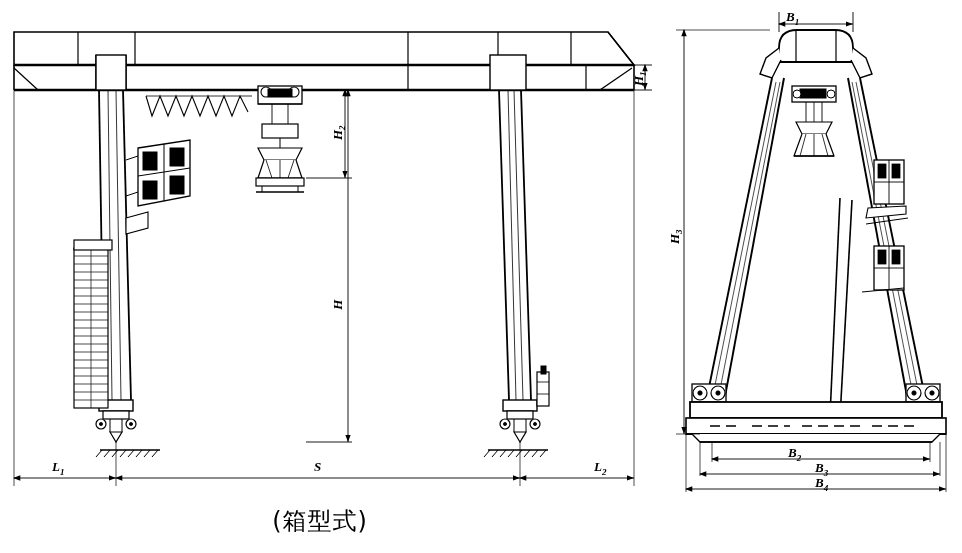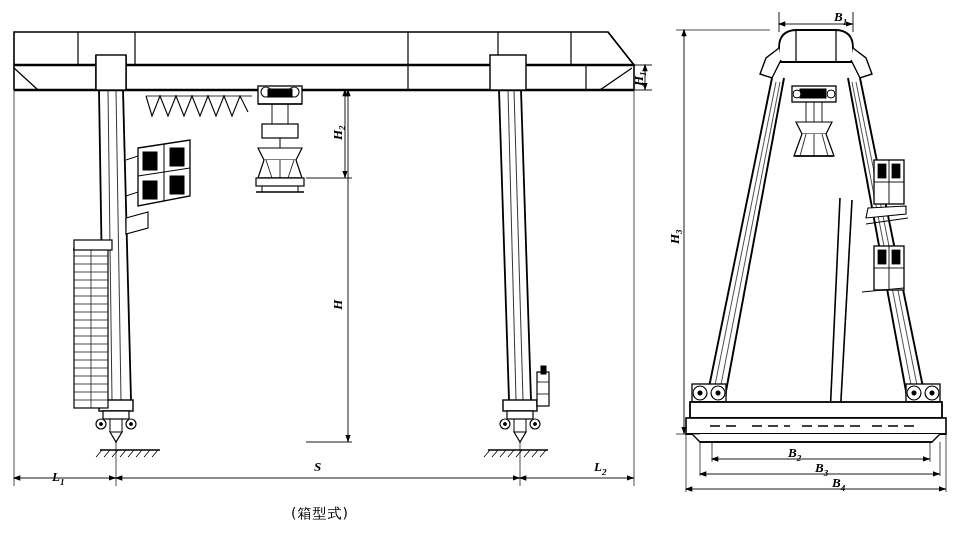--- a/index.html
+++ b/index.html
@@ -24,21 +24,21 @@
     position: absolute;
     font-family: "DejaVu Sans", sans-serif;
     color: #000000;
     white-space: nowrap;
   }
   .caption-main {
     left: 0;
     top: 505px;
     width: 640px;
     text-align: center;
-    font-size: 14px;
+    font-size: 24px;
     letter-spacing: 1px;
   }
   .dim {
     font-size: 13px;
     font-weight: bold;
     font-style: italic;
     font-family: "Liberation Serif", serif;
   }
   .dim .sub {
     font-size: 9px;
@@ -391,47 +391,47 @@
   </div>
 
   <div class="cap dim rot rot90" style="left:331px; top:124px;">
     <span>H</span><span class="sub">2</span>
   </div>
 
   <div class="cap dim rot rot90" style="left:334px; top:296px;">
     <span>H</span><span class="sub"></span>
   </div>
 
-  <div class="cap dim" style="left:52px; top:469px;">
+  <div class="cap dim" style="left:52px; top:459px;">
     <span>L</span><span class="sub">1</span>
   </div>
 
   <div class="cap dim" style="left:314px; top:459px;">
     <span>S</span><span class="sub"></span>
   </div>
 
   <div class="cap dim" style="left:594px; top:459px;">
     <span>L</span><span class="sub">2</span>
   </div>
 
-  <div class="cap dim" style="left:834px; top:9px;">
+  <div class="cap dim" style="left:786px; top:9px;">
     <span>B</span><span class="sub">1</span>
   </div>
 
   <div class="cap dim rot rot90" style="left:668px; top:228px;">
     <span>H</span><span class="sub">3</span>
   </div>
 
   <div class="cap dim" style="left:788px; top:445px;">
     <span>B</span><span class="sub">2</span>
   </div>
 
   <div class="cap dim" style="left:815px; top:460px;">
     <span>B</span><span class="sub">3</span>
   </div>
 
-  <div class="cap dim" style="left:832px; top:475px;">
+  <div class="cap dim" style="left:815px; top:475px;">
     <span>B</span><span class="sub">4</span>
   </div>
 
   <div class="cap caption-main">(箱型式)</div>
 
 </div>
 
 </body></html>

